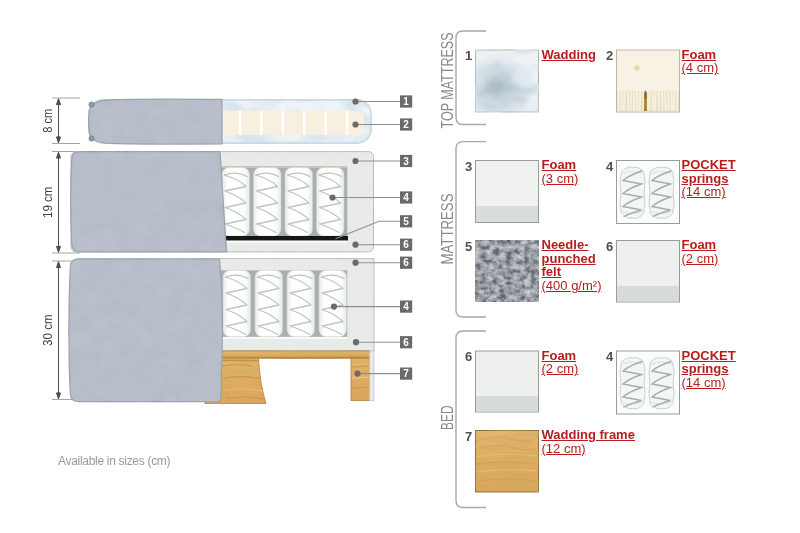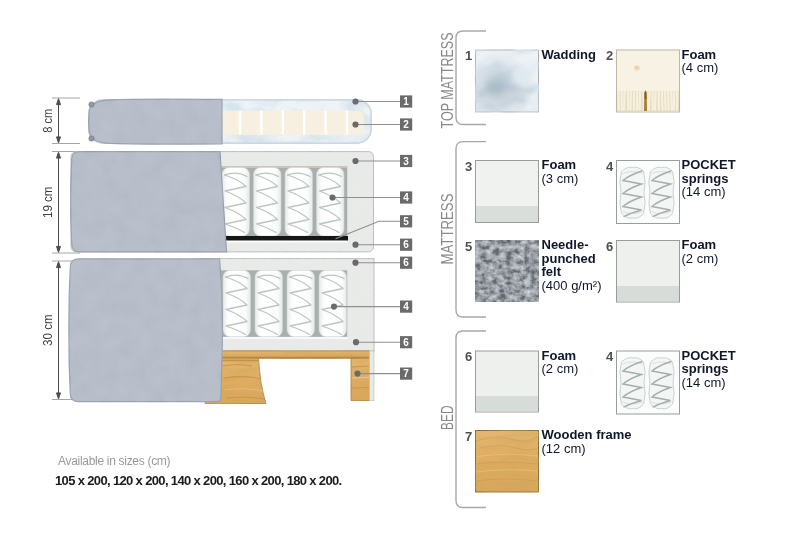--- a/index.html
+++ b/index.html
@@ -1,18 +1,18 @@
 <!DOCTYPE html>
 <html><head>
 <meta charset="utf-8">
 <style>
 html,body{margin:0;padding:0;background:#fff;}
 body{width:800px;height:533px;font-family:"Liberation Sans",sans-serif;}
 #stage{position:relative;width:800px;height:533px;overflow:hidden;background:#fff;}
-.t{position:absolute;font-size:13px;line-height:13.6px;color:#0f172a;}
+.t{position:absolute;font-size:13px;line-height:13.6px;color:#b91c1c;text-decoration:underline;}
 .t b{font-weight:bold;}
 .num{position:absolute;font-size:13px;font-weight:bold;color:#4f4f4f;line-height:13px;}
 </style>
 </head>
 <body>
 <div id="stage">
 <svg width="800" height="533" viewBox="0 0 800 533" xmlns="http://www.w3.org/2000/svg" style="position:absolute;left:0;top:0">
 <defs>
   <filter id="blur3" x="-30%" y="-30%" width="160%" height="160%">
           <feGaussianBlur stdDeviation="2.6"></feGaussianBlur>
@@ -452,18 +452,17 @@
 <div class="num" style="left:464px;top:350.4px;width:9px;text-align:center">6</div>
 
 <div class="t" style="left:541.5px;top:348.8px"><b>Foam</b><br>(2&nbsp;cm)</div>
 
 <div class="num" style="left:605px;top:350.4px;width:9px;text-align:center">4</div>
 
 <div class="t" style="left:681.5px;top:348.8px"><b>POCKET<br>springs</b><br>(14&nbsp;cm)</div>
 
 <div class="num" style="left:464px;top:429.9px;width:9px;text-align:center">7</div>
 
-<div class="t" style="left:541.5px;top:428.3px"><b>Wooden frame</b><br>(12&nbsp;cm)</div>
+<div class="t" style="left:541.5px;top:428.3px"><b>Wadding frame</b><br>(12&nbsp;cm)</div>
 
 <div style="position:absolute;left:58px;top:453.8px;font-size:12px;letter-spacing:-0.3px;color:#9a9a9a">Available in sizes (cm)</div>
 
-<div style="position:absolute;left:55px;top:472.6px;font-size:13px;letter-spacing:-0.65px;font-weight:bold;color:#1b1b1b">105 x 200, 120 x 200, 140 x 200, 160 x 200, 180 x 200.</div>
 </div>
 
 </body></html>

